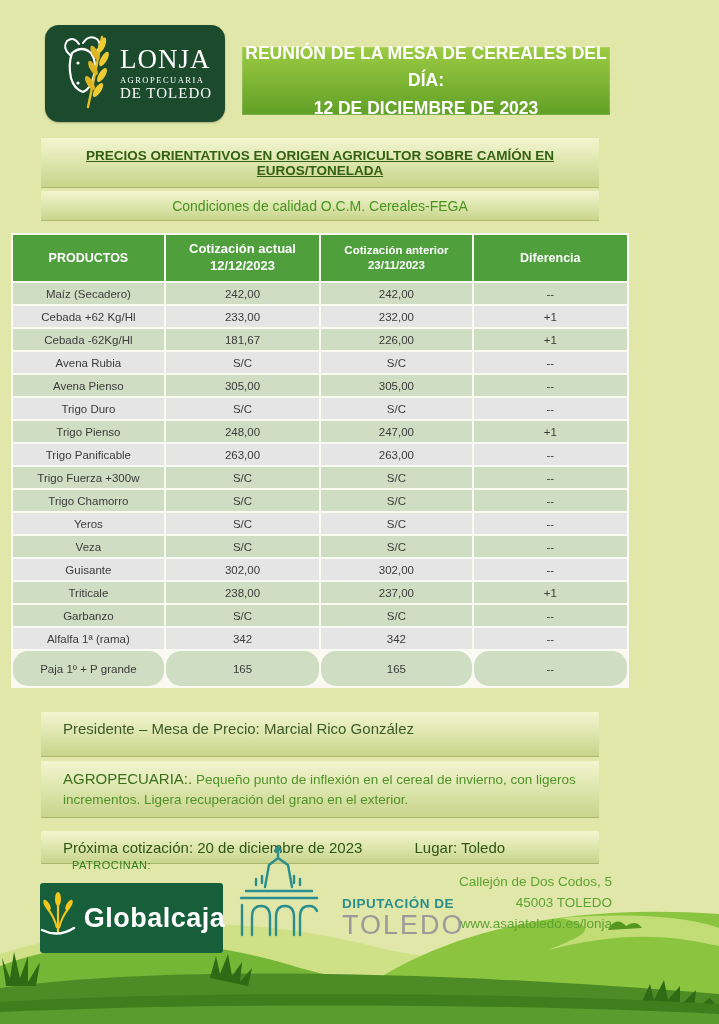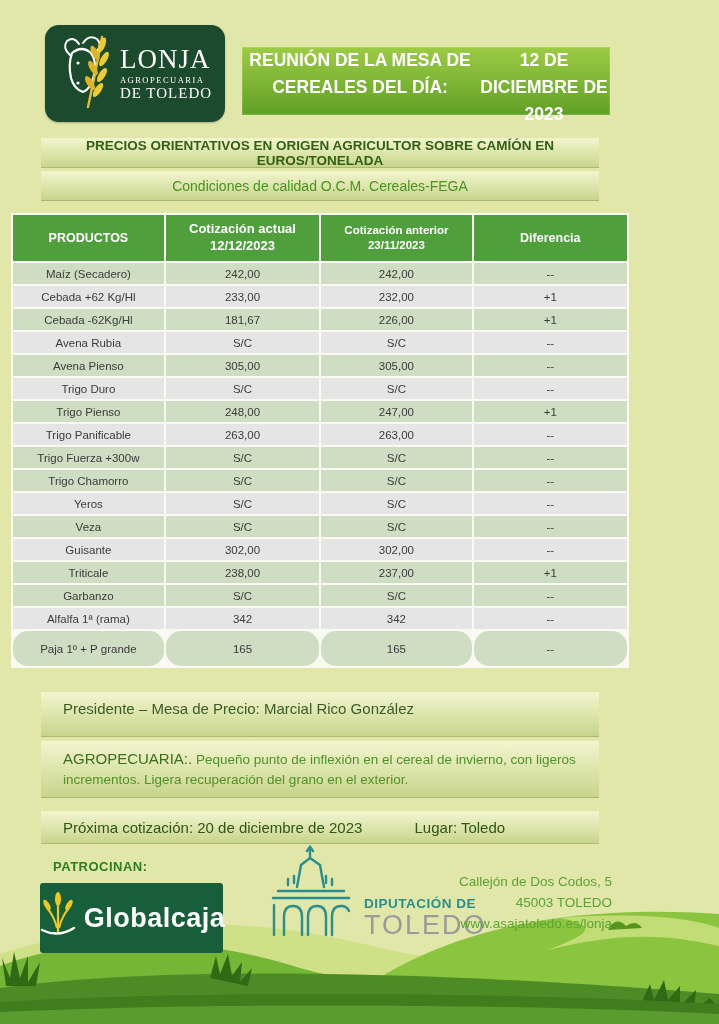--- a/index.html
+++ b/index.html
@@ -19,33 +19,33 @@
     display:flex;align-items:center;justify-content:center;gap:4px;
     box-shadow:0 1px 2px rgba(0,0,0,.25);
   }
   .logo-text{color:#fff;font-family:"Liberation Serif",serif;text-align:left;line-height:1;}
   .logo-line1{font-size:27px;letter-spacing:1px;}
   .logo-line2{font-size:8.5px;letter-spacing:1.5px;margin-top:3px;}
   .logo-line3{font-size:15px;letter-spacing:1px;margin-top:2px;}
   .title-banner{
     flex:1;margin-left:17px;margin-top:22px;height:68px;
     background:linear-gradient(#9dcb44,#60a026);
-    display:flex;flex-direction:row;justify-content:center;
+    display:flex;flex-direction:column;justify-content:center;
     text-align:center;color:#fff;font-weight:bold;font-size:17.5px;line-height:1.55;
     box-shadow:inset 0 0 0 1px rgba(255,255,255,.15);
   }
 
   
   .bar{
     margin:0 41px;
     background:linear-gradient(#f2f6cf,#c7d489);
     text-align:center;
     box-shadow:inset 0 -1px 0 rgba(120,130,60,.35);
   }
-  .bar1{margin-top:16px;padding:0 4px;font-weight:bold;font-size:13.5px;color:#336014;}
+  .bar1{margin-top:16px;padding:10px 4px;font-weight:bold;font-size:13.5px;color:#336014;text-decoration:underline;}
   .bar2{margin-top:3px;padding:7px 4px;font-size:14px;color:#48941f;}
 
   
   table.price{
     margin:12px auto 0;width:618px;
     border-collapse:separate;border-spacing:2px;
     background:#fafaf2;
   }
   table.price th{
     background:#4f9f3d;color:#fff;font-weight:bold;
@@ -65,28 +65,28 @@
 
   
   .bar-left{text-align:left;padding-left:22px;}
   .presidente{margin-top:24px;padding:8px 10px 20px 22px;font-size:15px;color:#3c5a28;}
   .comentarios{margin-top:4px;padding:7px 18px 9px 22px;font-size:13.5px;color:#4f9128;line-height:1.45;text-align:left;}
   .com-label{font-size:15px;color:#3c6e1e;}
   .proxima{margin-top:13px;padding:8px 10px 8px 22px;font-size:15px;color:#2f5518;}
   .proxima .lugar{margin-left:48px;}
 
   
-  .patrocinan{position:absolute;left:53px;top:859px;font-size:13px;font-weight:bold;color:#2f7d1a;letter-spacing:.5px;z-index:3;}
+  .patrocinan{position:absolute;left:72px;top:859px;font-size:11px;font-weight:normal;color:#2f7d1a;letter-spacing:.5px;z-index:3;}
   .globalcaja{
     position:absolute;left:40px;top:883px;width:183px;height:70px;
     background:#175e3a;border-radius:3px;z-index:3;
     display:flex;align-items:center;justify-content:center;gap:6px;
     color:#fff;font-size:27px;font-weight:bold;letter-spacing:.5px;
   }
-  .diputacion{position:absolute;left:264px;top:843px;z-index:3;display:flex;align-items:flex-end;gap:8px;}
+  .diputacion{position:absolute;left:232px;top:843px;z-index:3;display:flex;align-items:flex-end;gap:18px;}
   .dip-text{line-height:1;padding-bottom:14px;}
   .dip-line1{color:#2b8e8e;font-size:13.5px;font-weight:bold;letter-spacing:.5px;}
   .dip-line2{color:#9a9a9a;font-size:27px;letter-spacing:2px;margin-top:2px;}
   .address{position:absolute;right:28px;top:872px;text-align:right;color:#5da333;font-size:13.5px;line-height:1.55;z-index:3;}
 
   .hills{position:absolute;left:0;bottom:0;width:719px;height:150px;z-index:1;}
 </style>
 </head>
 <body>
 

